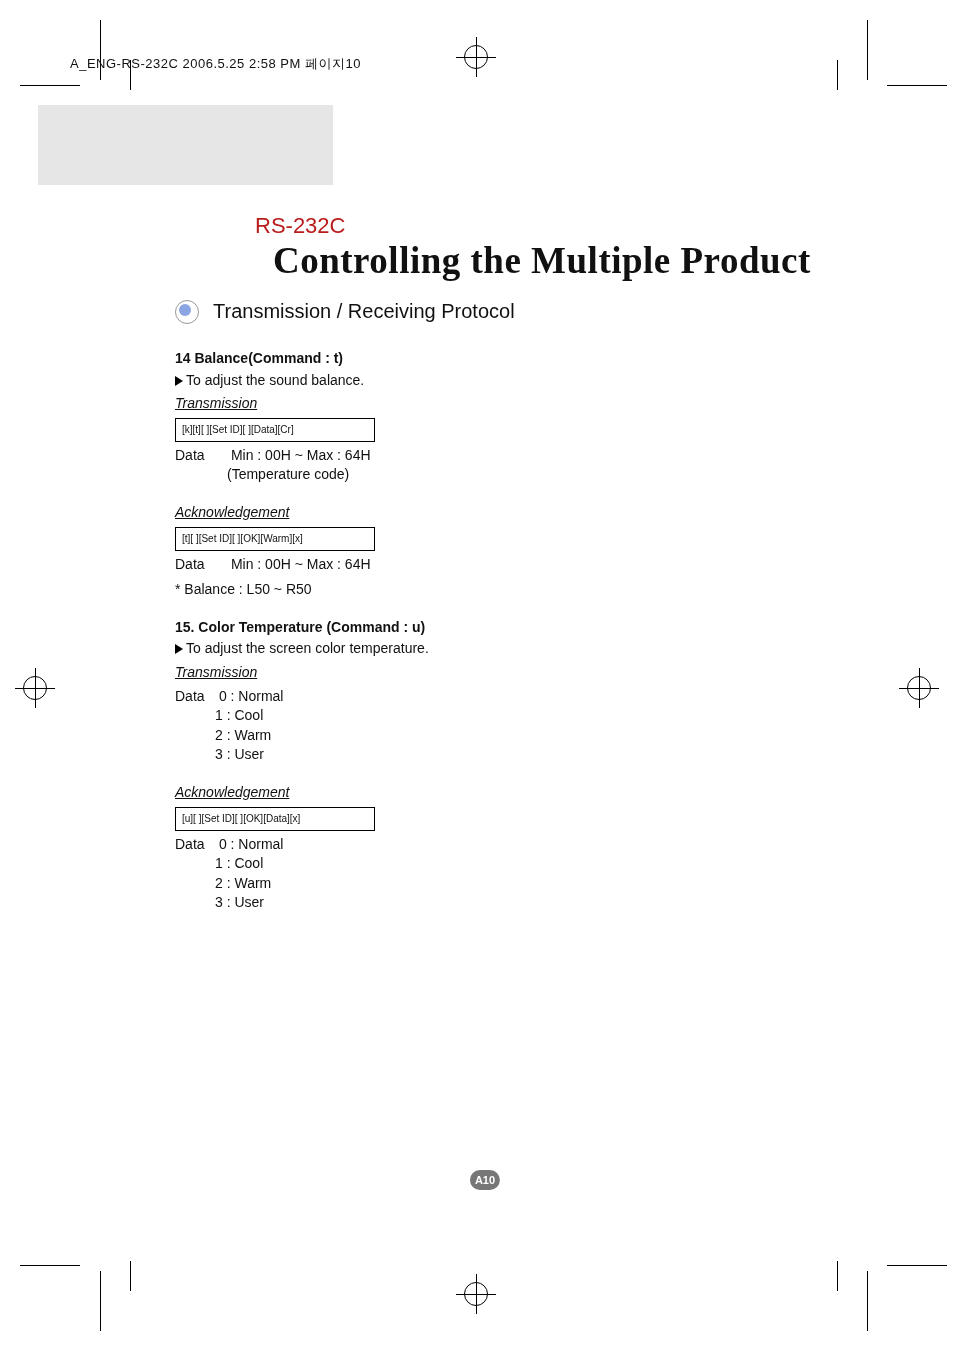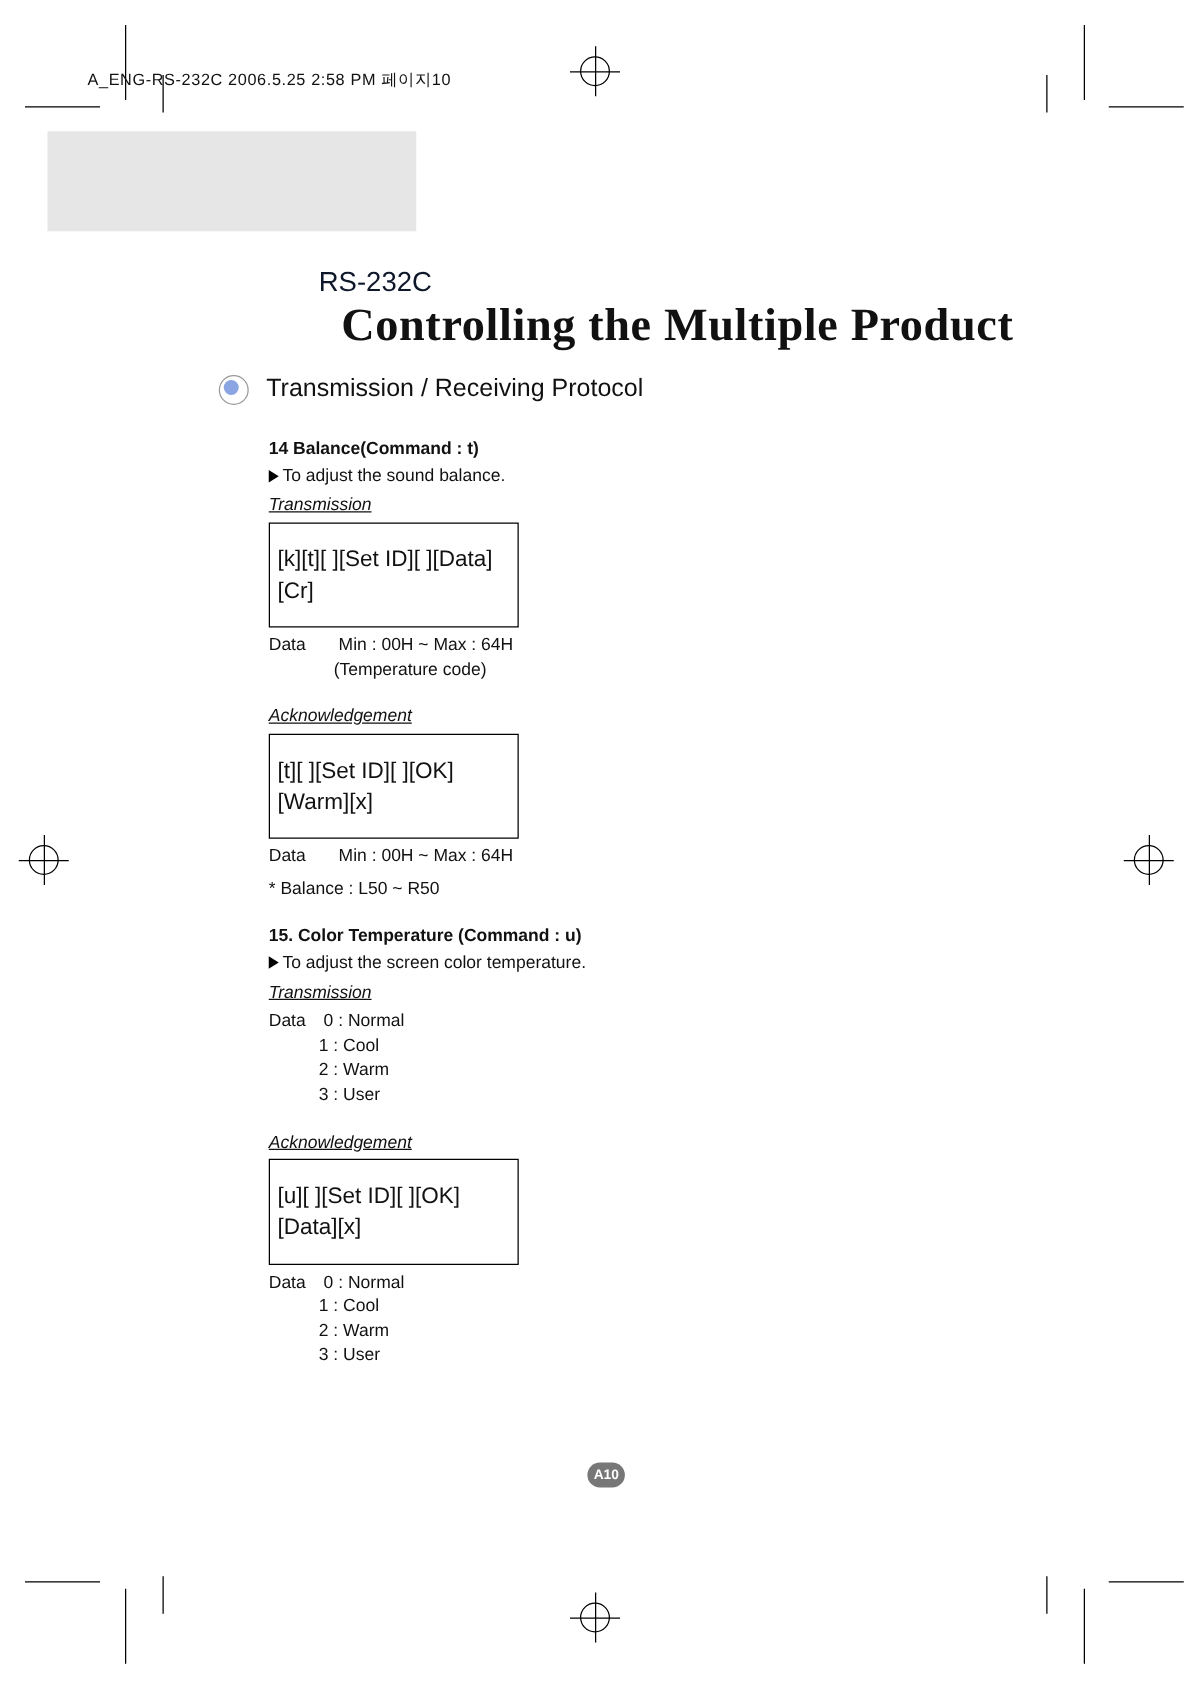--- a/index.html
+++ b/index.html
@@ -15,45 +15,45 @@
     .reg-mark .cross-h { position: absolute; top: 20px; left: 0; width: 40px; height: 1px; background: #000; }
     .reg-mark .cross-v { position: absolute; left: 20px; top: 0; width: 1px; height: 40px; background: #000; }
 
     .header-line { position: absolute; left: 70px; top: 55px; font-size: 13px; font-family: Arial, sans-serif; letter-spacing: .5px; }
 
     .page { position: absolute; left: 100px; top: 85px; width: 770px; height: 1170px; }
 
     .gray-box { position: absolute; left: -62px; top: 20px; width: 295px; height: 80px; background: #e6e6e6; }
 
     .title-row { position: absolute; left: 155px; top: 128px; width: 620px; }
-    .subtitle { font-size: 22px; font-family: Arial, sans-serif; color: #0f172a; display: inline-block; vertical-align: baseline; }
+    .subtitle { font-size: 22px; font-family: Arial, sans-serif; color: #b91c1c; display: inline-block; vertical-align: baseline; }
     .main-title { font-family: "Times New Roman", Times, serif; font-size: 37px; font-weight: bold; margin-left: 18px; display: inline-block; vertical-align: baseline; letter-spacing: .5px; }
 
     .section-header { position: absolute; left: 75px; top: 215px; display: flex; align-items: flex-start; }
     .bullet-circle-wrap { position: relative; width: 24px; height: 24px; margin-right: 14px; }
     .bullet-outer { width: 24px; height: 24px; border-radius: 50%; border: 1px solid #999; position: absolute; }
     .bullet-inner { width: 12px; height: 12px; border-radius: 50%; background: #8aa5e2; position: absolute; left: 4px; top: 4px; }
     .section-title { font-size: 20px; font-family: Arial, sans-serif; }
 
     .content { position: absolute; left: 75px; top: 260px; width: 560px; font-size: 14px; line-height: 1.4; }
 
     .cmd-title { font-weight: bold; margin-top: 4px; }
     .arrow-line { margin-top: 2px; }
     .arrow { display: inline-block; width: 0; height: 0; border-top: 5px solid transparent; border-bottom: 5px solid transparent; border-left: 8px solid #000; margin-right: 3px; vertical-align: -1px; }
     .italic-under { font-style: italic; text-decoration: underline; margin-top: 4px; display: inline-block; }
 
-    .frame-box { border: 1px solid #000; padding: 16px 6px; margin-top: 4px; width: 200px; font-size: 18px; }
+    .frame-box { border: 1px solid #000; padding: 4px 6px; margin-top: 4px; width: 200px; font-size: 10px; }
 
     .data-row { margin-top: 4px; }
     .data-label { display: inline-block; width: 52px; }
     .data-values { display: inline-block; }
     .indented { margin-left: 52px; }
     .bullet-dot { }
 
-    .block { margin-bottom: 18px; margin-left: 40px; }
+    .block { margin-bottom: 18px; }
     .sub-block { margin-top: 14px; }
 
     .page-num-wrap { position: absolute; left: 50%; bottom: 65px; transform: translateX(-50%); }
     .page-num { background: #777; color: #fff; font-size: 11px; padding: 4px 5px; border-radius: 10px; display: inline-block; min-width: 24px; text-align: center; font-weight: bold; }
 
   </style>
 </head>
 <body>
 
 <div class="crop-mark vline" style="left:100px; top:20px; height:60px;"></div>

